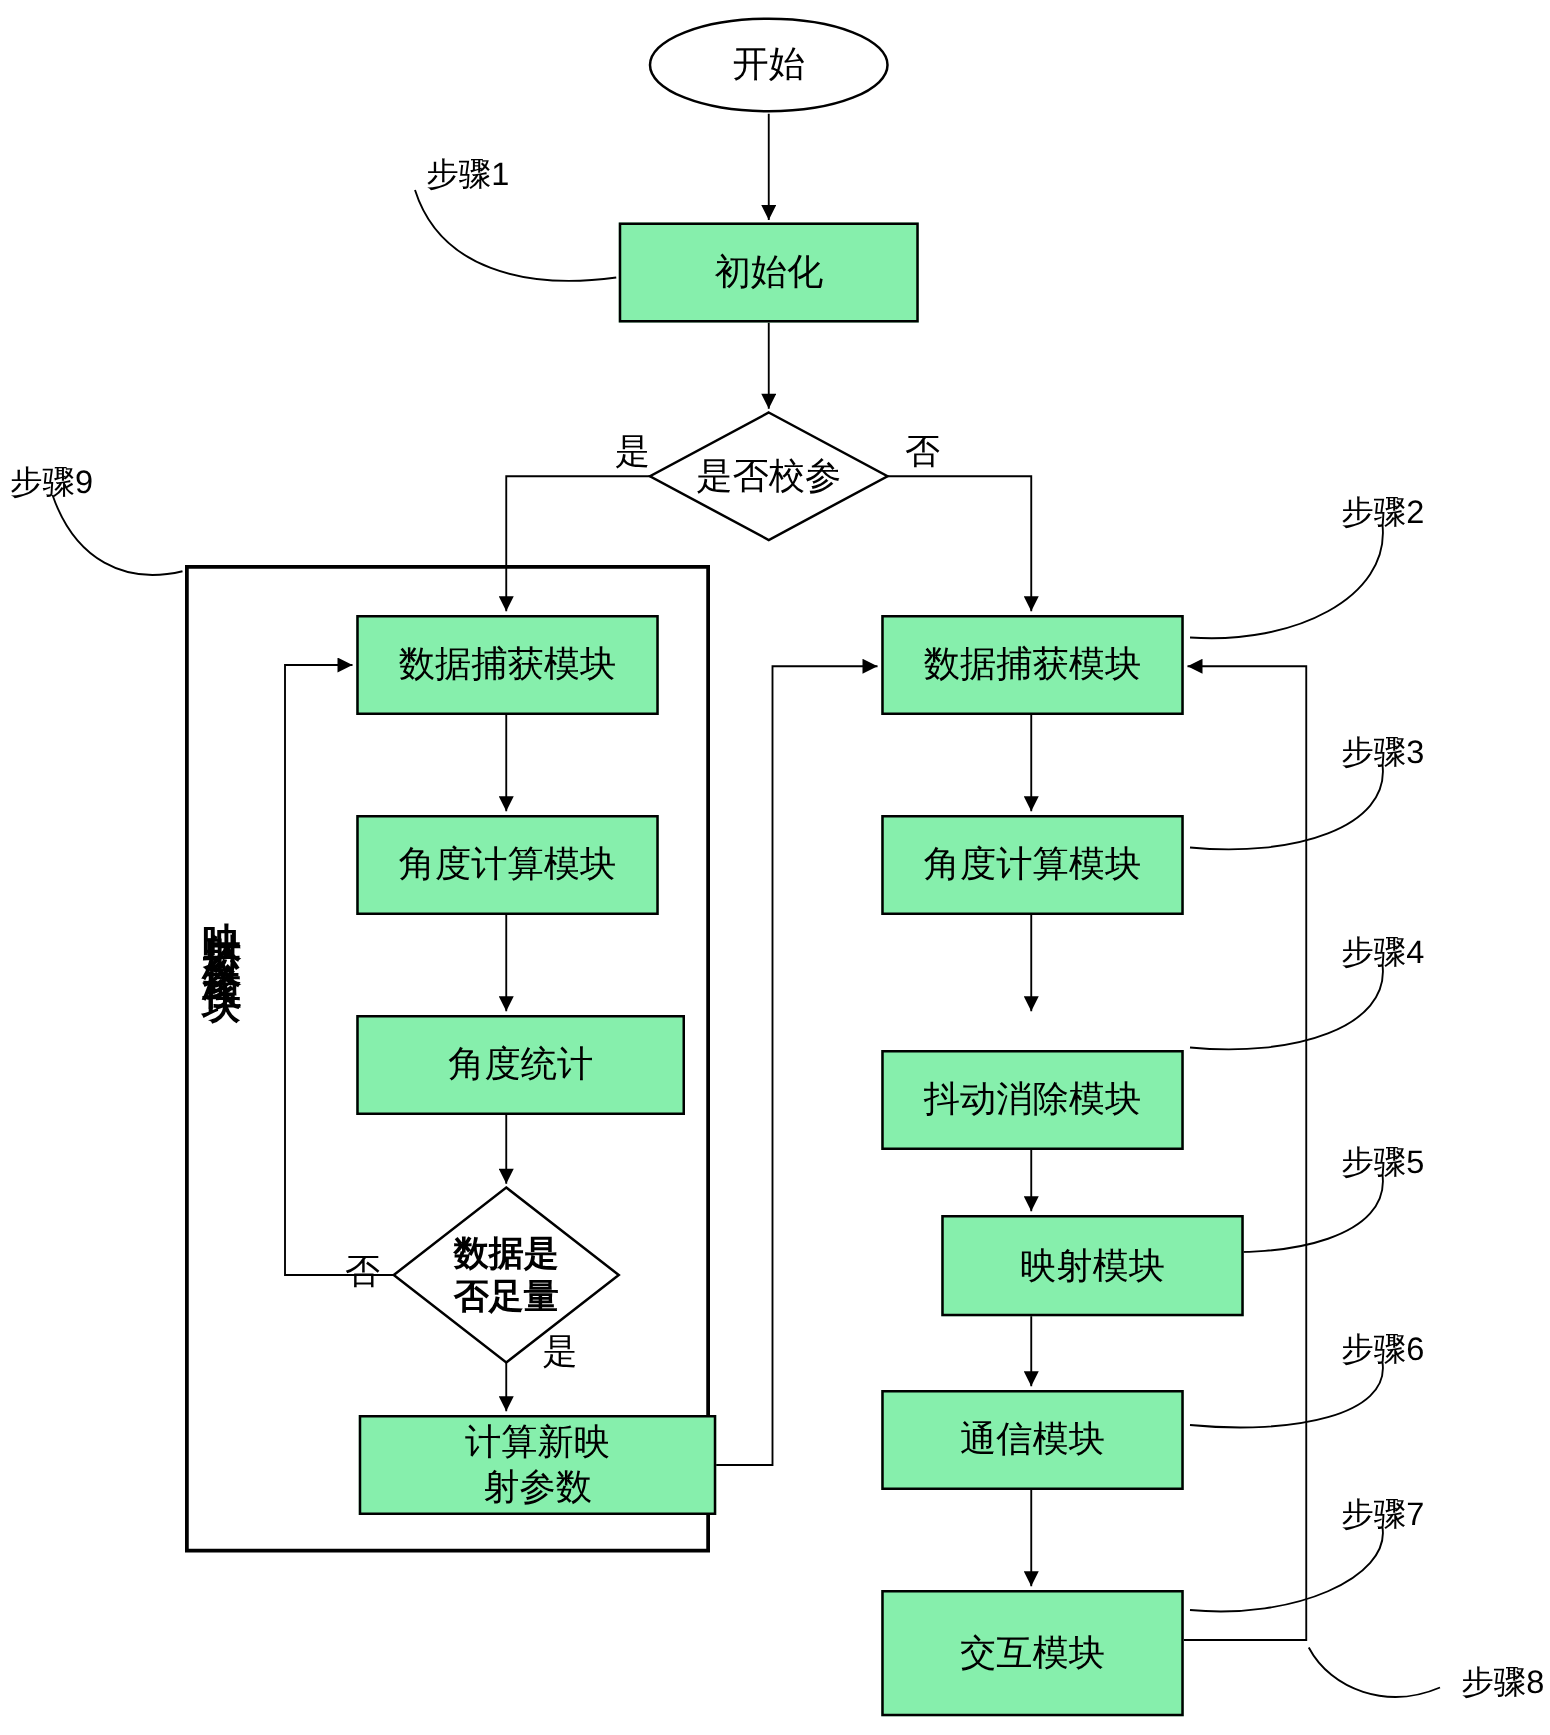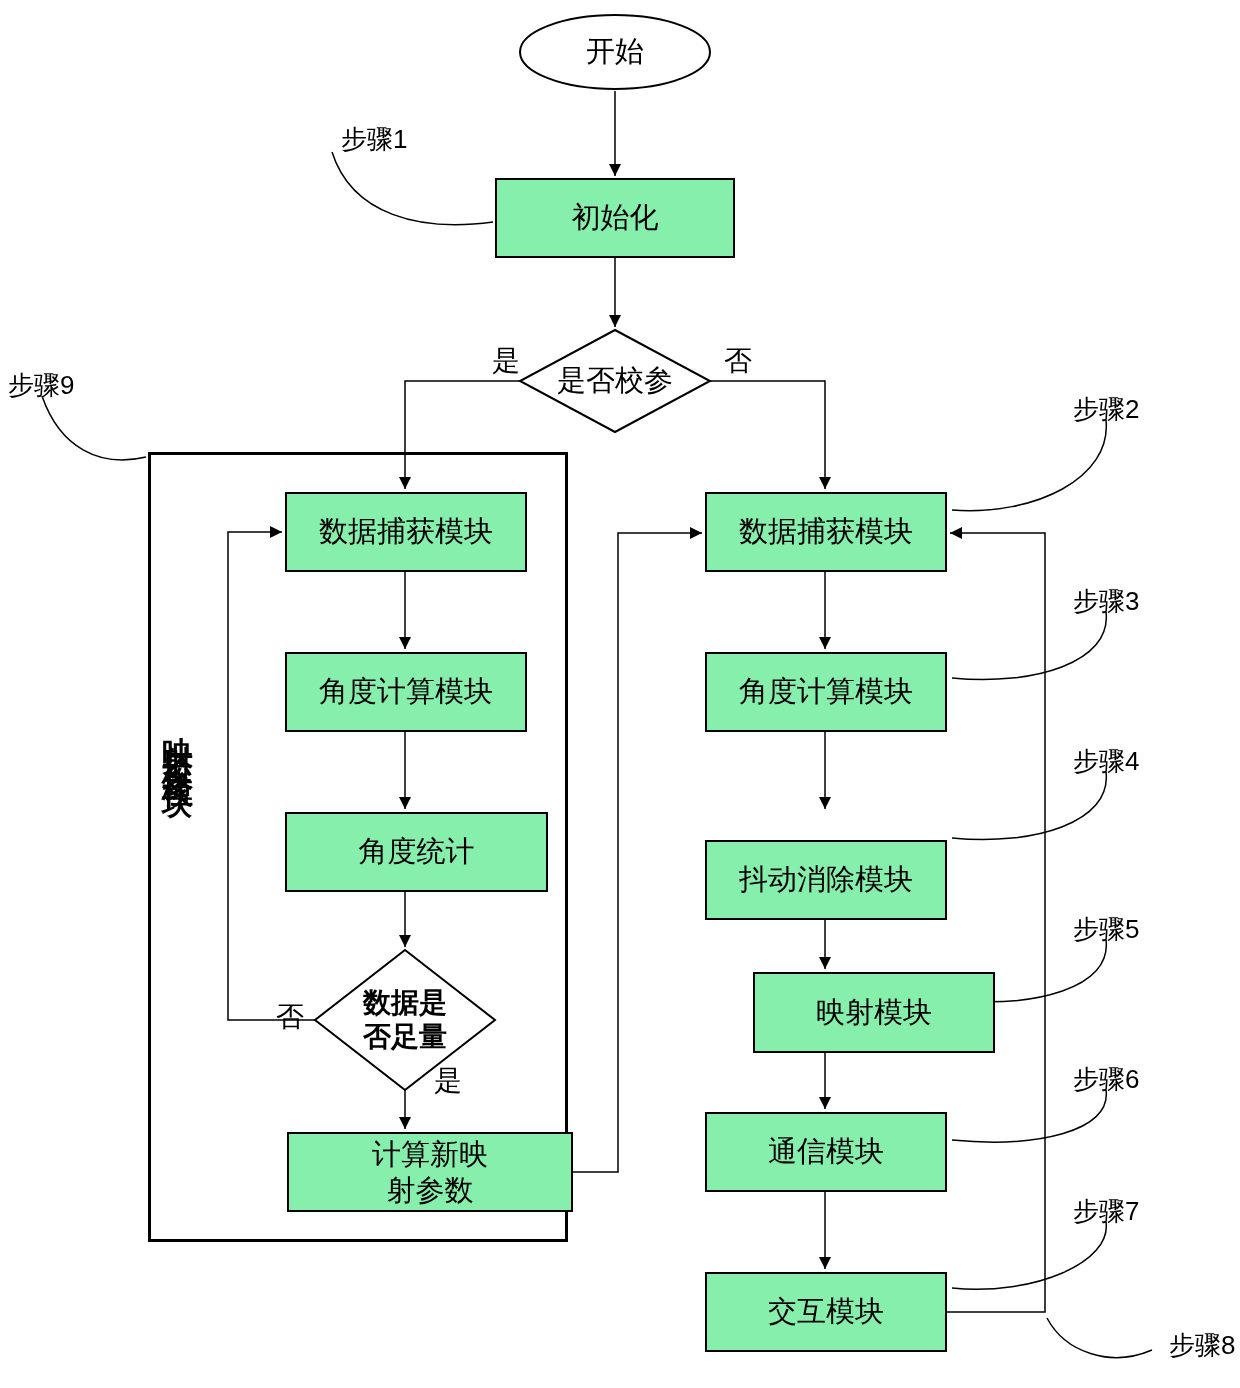--- a/index.html
+++ b/index.html
@@ -125,21 +125,21 @@
   <div class="box multi" style="left:287px;top:1132px;width:286px;height:80px;">
     <span>计算新映</span>
     <span>射参数</span>
   </div>
 
   <div class="box" style="left:705px;top:492px;width:242px;height:80px;">数据捕获模块</div>
   <div class="box" style="left:705px;top:652px;width:242px;height:80px;">角度计算模块</div>
   <div class="box" style="left:705px;top:840px;width:242px;height:80px;">抖动消除模块</div>
   <div class="box" style="left:721px;top:972px;width:242px;height:81px;margin-left:32px;">映射模块</div>
   <div class="box" style="left:705px;top:1112px;width:242px;height:80px;">通信模块</div>
-  <div class="box" style="left:705px;top:1272px;width:242px;height:80px;">交互模块</div>
+  <div class="box" style="left:705px;top:1272px;width:242px;height:101px;">交互模块</div>
 
   <div class="txt node-text" style="left:520px;top:16px;width:190px;height:72px;">开始</div>
   <div class="txt node-text" style="left:520px;top:330px;width:190px;height:102px;">是否校参</div>
   <div class="txt diamond-text" style="left:315px;top:950px;width:180px;height:140px;">
     <span>数据是</span>
     <span>否足量</span>
   </div>
 
   <div class="branch-label" style="left:492px;top:342px;">是</div>
   <div class="branch-label" style="left:724px;top:342px;">否</div>

